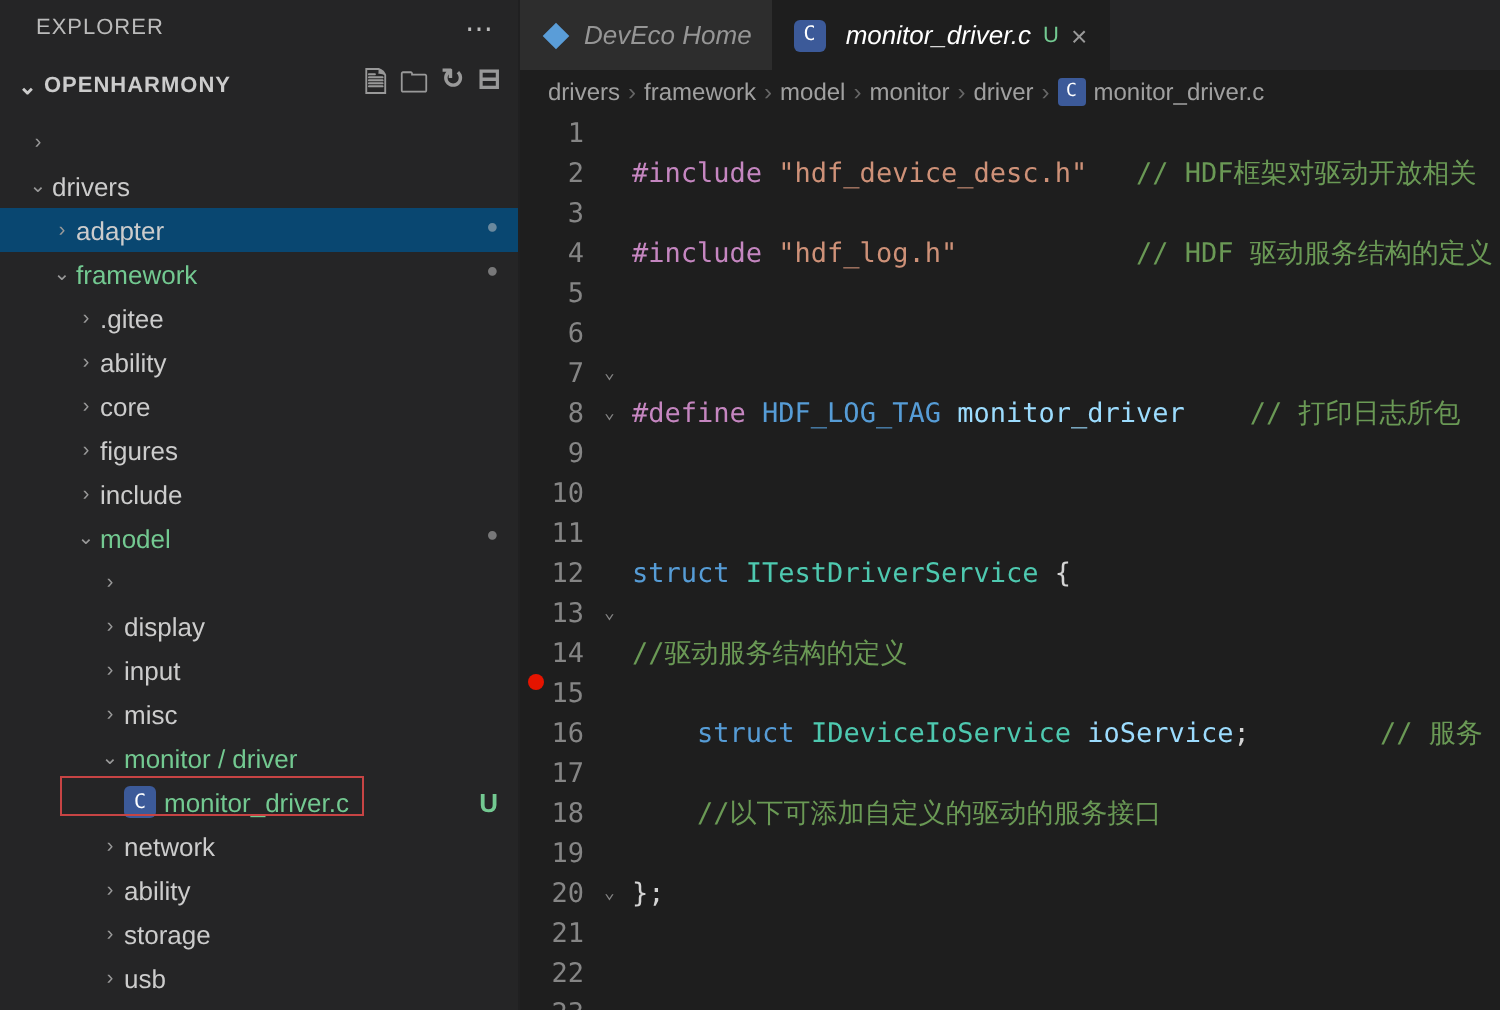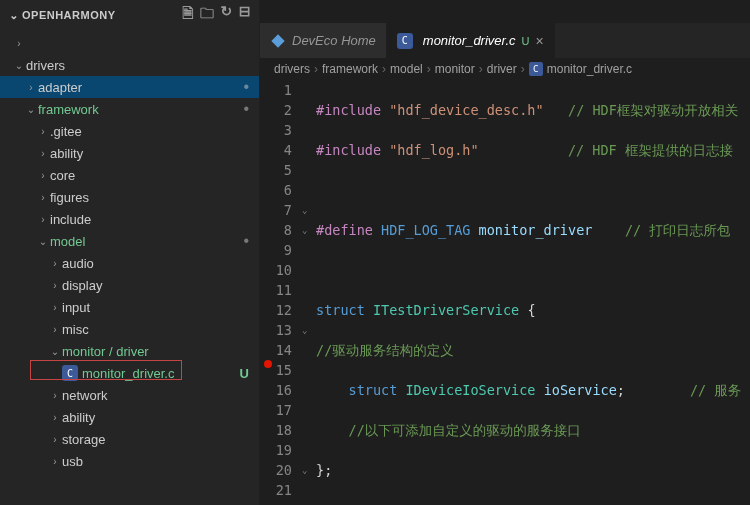--- a/index.html
+++ b/index.html
@@ -19,21 +19,21 @@
   .tree-item { display: flex; align-items: center; height: 22px; cursor: pointer; color: #cccccc; }
   .tree-item.selected { background: #094771; }
   .tree-item.green { color: #73c991; }
   .tree-item .chev { width: 14px; text-align: center; font-size: 10px; color: #999999; }
   .tree-item .label { flex: 1; white-space: nowrap; }
   .tree-item .dot { color: #cccccc80; margin-right: 10px; font-size: 16px; line-height: 0; }
   .tree-item .u-badge { color: #73c991; margin-right: 10px; font-weight: 600; }
   .file-icon { width: 16px; height: 16px; background: #3c5a99; color: #fff; border-radius: 3px; display: inline-flex; align-items: center; justify-content: center; font-size: 10px; font-family: monospace; margin-right: 4px; }
   .highlight-box { position: absolute; border: 1px solid #c74444; pointer-events: none; }
   
-  .main { flex: 1; display: flex; flex-direction: column; background: #1e1e1e; margin-top: 23px; }
+  .main { flex: 1; display: flex; flex-direction: column; background: #1e1e1e; }
   .tabs { display: flex; background: #252526; height: 35px; }
   .tab { display: flex; align-items: center; padding: 0 10px; gap: 6px; font-size: 13px; font-style: italic; color: #969696; background: #2d2d2d; border-right: 1px solid #1e1e1e; cursor: pointer; }
   .tab.active { background: #1e1e1e; color: #ffffff; }
   .tab .close { font-style: normal; color: #999; font-size: 14px; }
   .tab .u { color: #73c991; font-style: normal; font-size: 11px; }
   .tab-icon { width: 16px; height: 16px; display: inline-flex; align-items: center; justify-content: center; font-style: normal; }
   .deveco-icon svg { fill: #5a9dd8; }
   
   .breadcrumb { display: flex; align-items: center; padding: 4px 14px; font-size: 12px; color: #a0a0a0; gap: 4px; background: #1e1e1e; }
   .breadcrumb .sep { color: #666666; }
@@ -54,20 +54,24 @@
   .tk-keyword { color: #569cd6; }
   .tk-type { color: #4ec9b0; }
   .tk-macro { color: #569cd6; }
   .tk-var { color: #9cdcfe; }
   .tk-plain { color: #d4d4d4; }
 </style>
 </head>
 <body>
 
 <div class="sidebar">
+  <div class="explorer-header">
+    <span class="explorer-title">EXPLORER</span>
+    <span class="dots">⋯</span>
+  </div>
   <div class="section-header">
     <span class="chev">⌄</span>
     <span class="title">OPENHARMONY</span>
     <span class="section-icons">
       <span>🗎</span>
       <span>🗀</span>
       <span>↻</span>
       <span>⊟</span>
     </span>
   </div>
@@ -109,21 +113,20 @@
         <span class="chev">›</span>
         <span class="label">include</span>
       </div>
     <div class="tree-item green" style="padding-left:36px">
         <span class="chev">⌄</span>
         <span class="label">model</span>
         <span class="dot">•</span>
       </div>
     <div class="tree-item" style="padding-left:48px">
         <span class="chev">›</span>
-        <span class="label">audio</span>
       </div>
     <div class="tree-item" style="padding-left:48px">
         <span class="chev">›</span>
         <span class="label">display</span>
       </div>
     <div class="tree-item" style="padding-left:48px">
         <span class="chev">›</span>
         <span class="label">input</span>
       </div>
     <div class="tree-item" style="padding-left:48px">
@@ -238,21 +241,21 @@
         <div class="fline"></div>
         <div class="fline"></div>
         <div class="fline"></div>
       <div class="fline">⌄</div>
       <div class="fline"></div>
         <div class="fline"></div>
         <div class="fline"></div>
     </div>
     <div class="code">
 <div class="cline"><span class="tk-pink">#include</span> <span class="tk-string">"hdf_device_desc.h"</span>   <span class="tk-comment">// HDF框架对驱动开放相关</span></div>
-<div class="cline"><span class="tk-pink">#include</span> <span class="tk-string">"hdf_log.h"</span>           <span class="tk-comment">// HDF 框架提供的日志接</span></div>
+<div class="cline"><span class="tk-pink">#include</span> <span class="tk-string">"hdf_log.h"</span>           <span class="tk-comment">// HDF 驱动服务结构的定义</span></div>
 <div class="cline"></div>
 <div class="cline"><span class="tk-pink">#define</span> <span class="tk-macro">HDF_LOG_TAG</span> <span class="tk-var">monitor_driver</span>    <span class="tk-comment">// 打印日志所包</span></div>
 <div class="cline"></div>
 <div class="cline"><span class="tk-keyword">struct</span> <span class="tk-type">ITestDriverService</span> <span class="tk-plain">{</span></div>
 <div class="cline"><span class="tk-comment">//驱动服务结构的定义</span></div>
 <div class="cline">    <span class="tk-keyword">struct</span> <span class="tk-type">IDeviceIoService</span> <span class="tk-var">ioService</span><span class="tk-plain">;</span>        <span class="tk-comment">// 服务</span></div>
 <div class="cline">    <span class="tk-comment">//以下可添加自定义的驱动的服务接口</span></div>
 <div class="cline"><span class="tk-plain">};</span></div>
 <div class="cline"></div>
 

